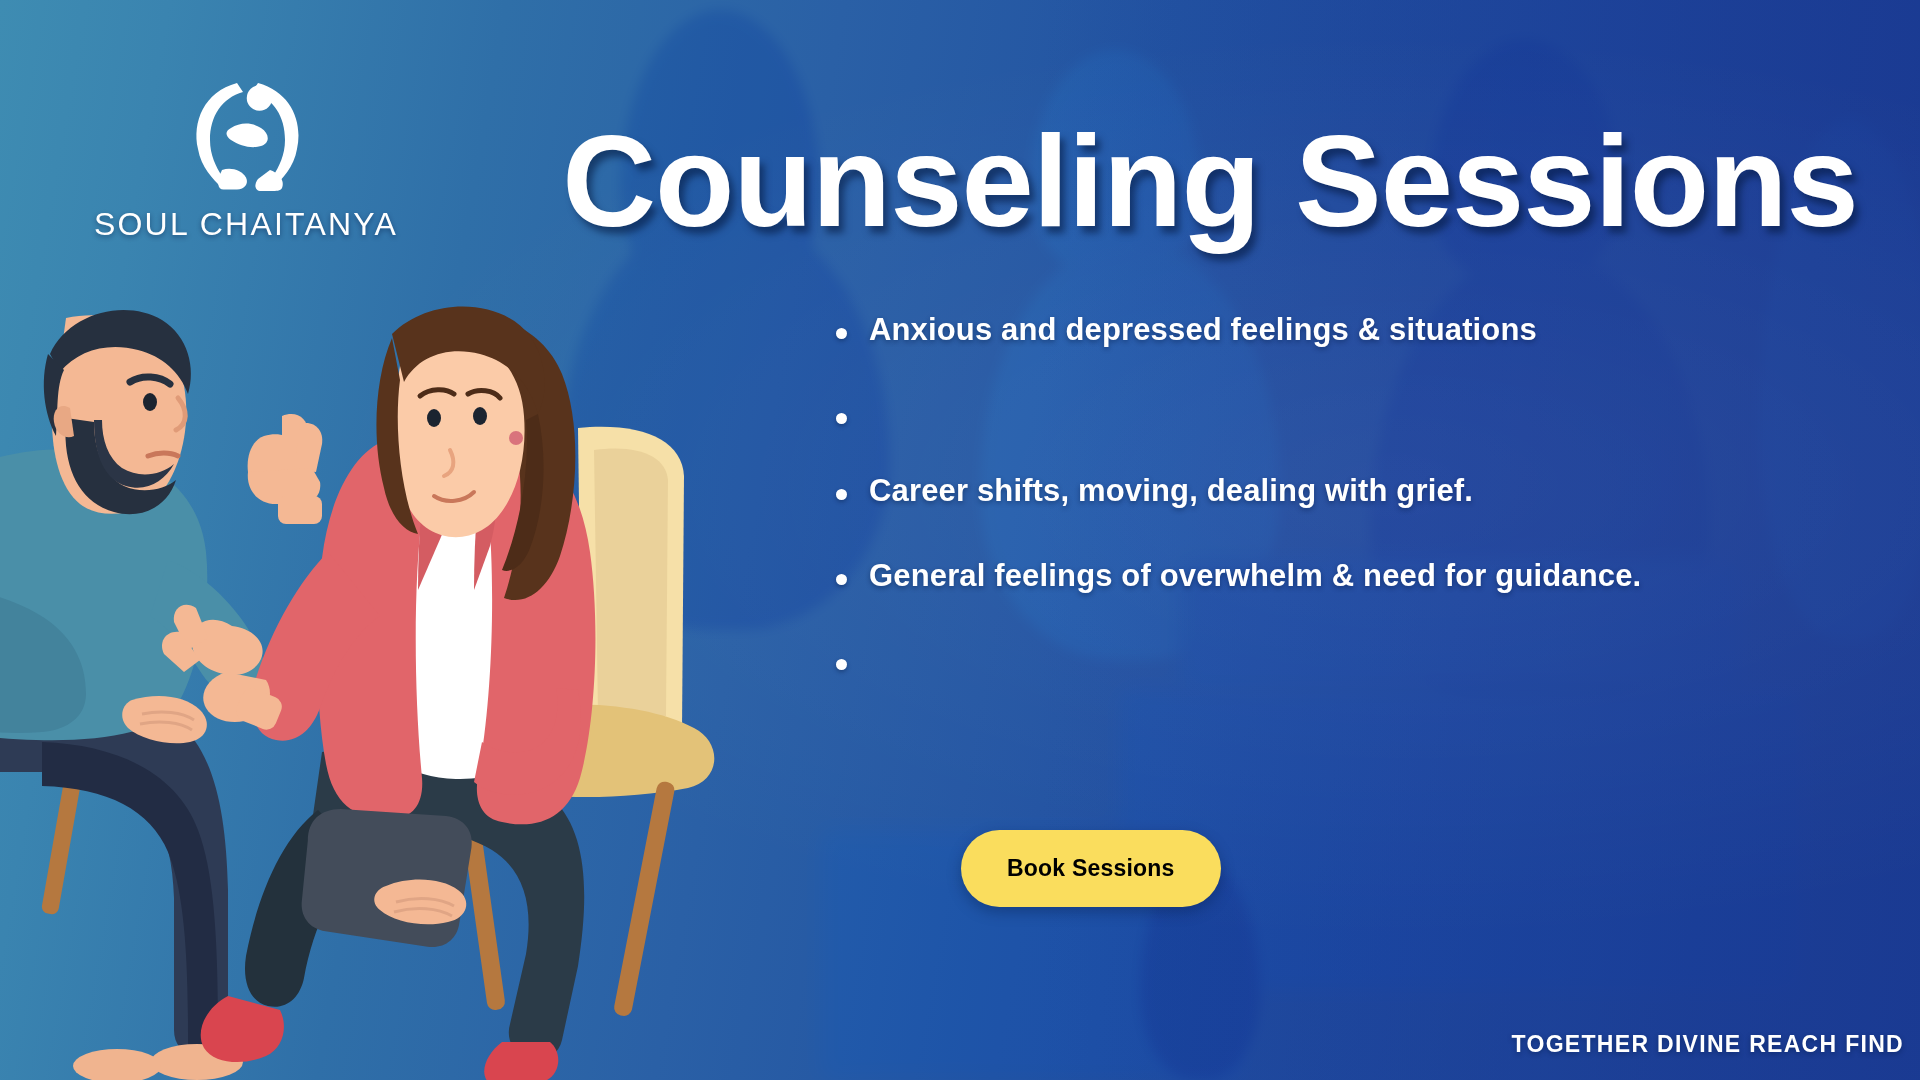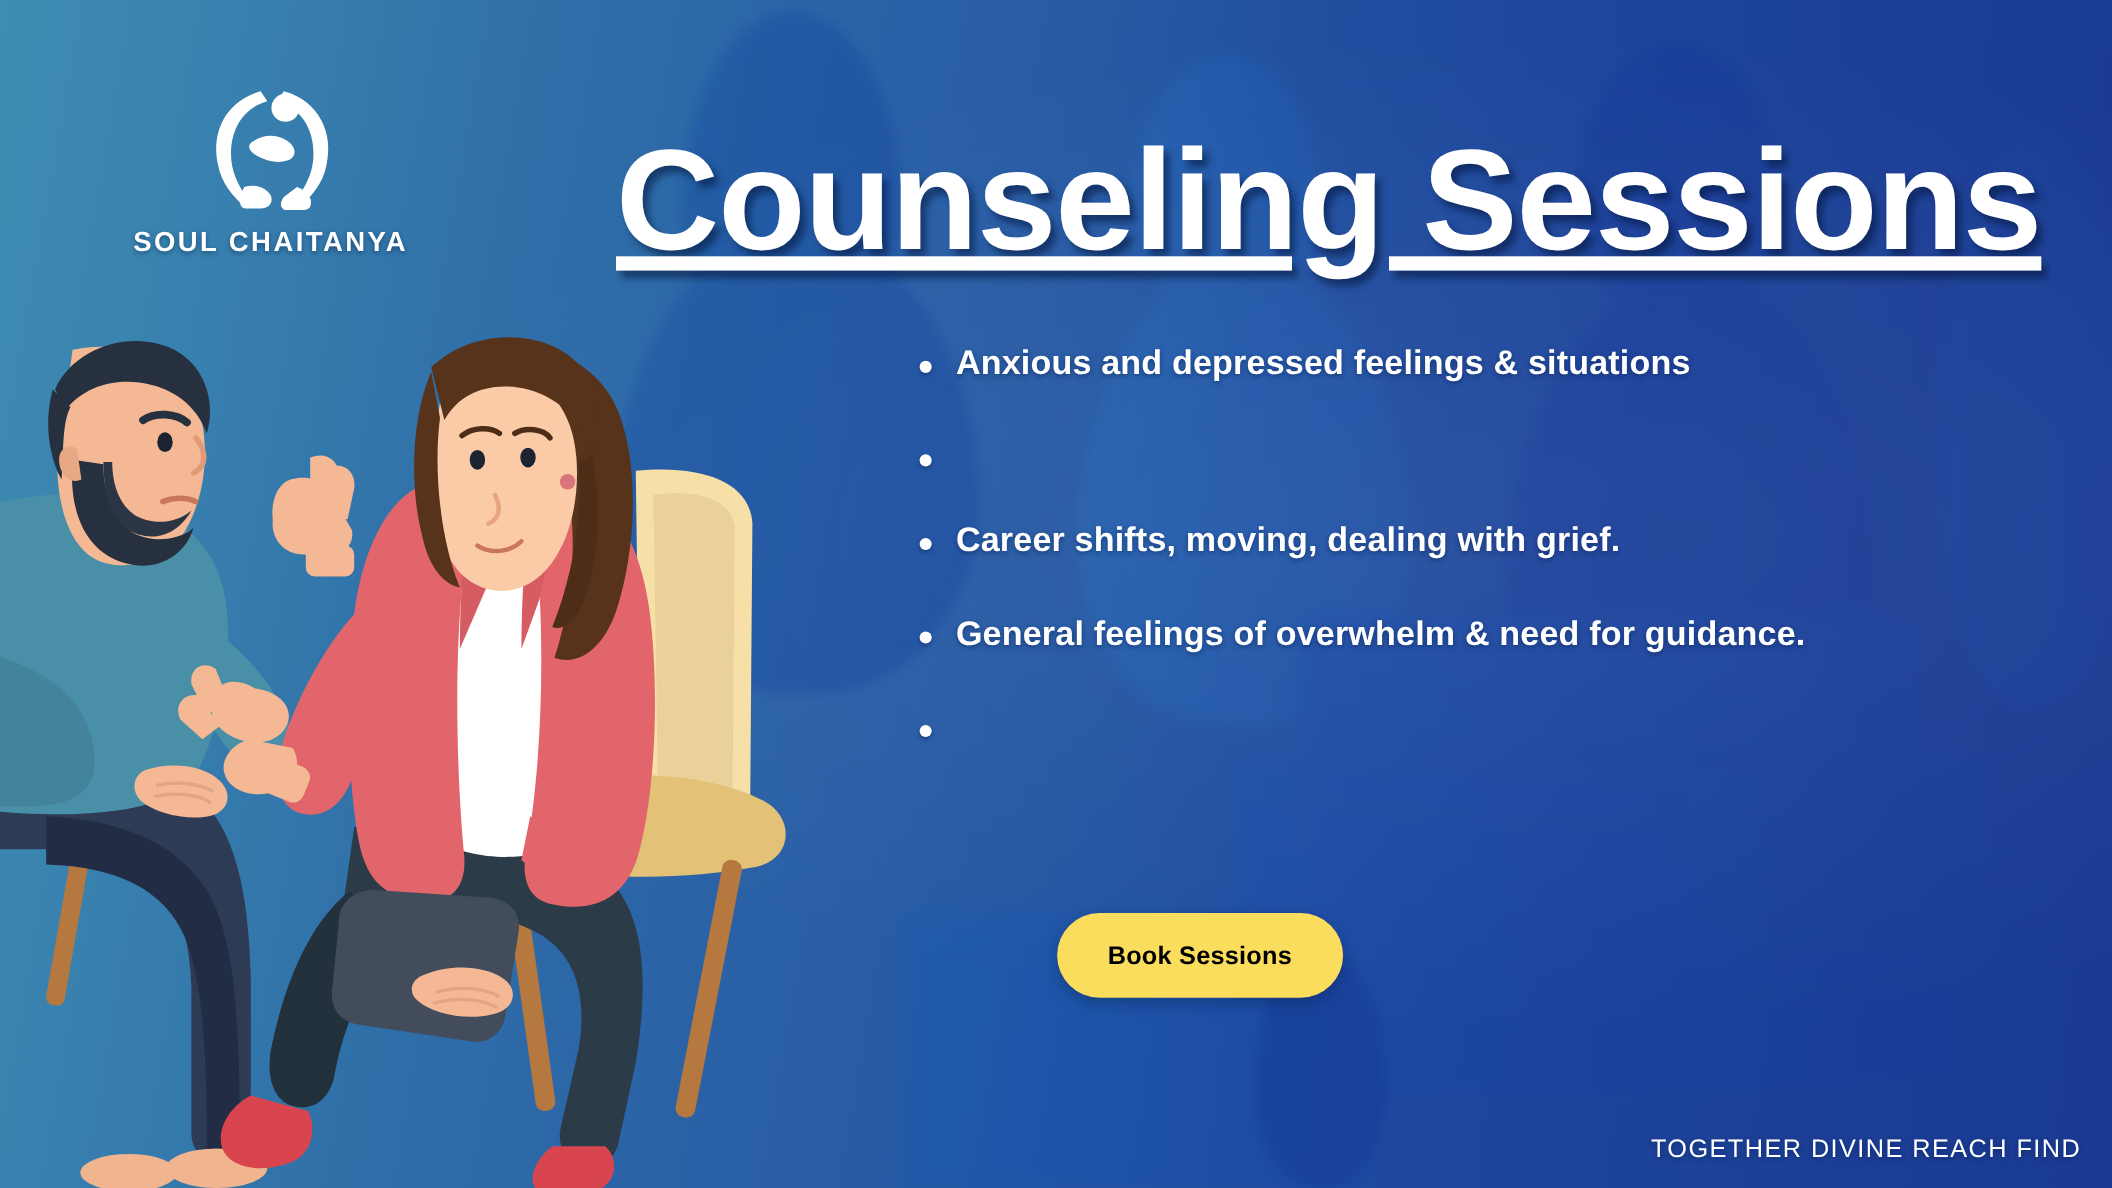--- a/index.html
+++ b/index.html
@@ -19,33 +19,32 @@
   .slab{position:absolute;background:#3f7fbb;filter:blur(10px);}
 
   .vignette{position:absolute;inset:0;background:radial-gradient(ellipse at 72% 45%, rgba(255,255,255,.06) 0%, rgba(10,40,100,0) 55%);}
   .right-wash{position:absolute;right:0;top:0;width:46%;height:100%;
     background:linear-gradient(90deg, rgba(30,70,155,0) 0%, rgba(28,64,150,.55) 60%, rgba(26,58,146,.75) 100%);}
 
   
   .logo{position:absolute;left:86px;top:62px;width:320px;text-align:center;}
   .logo-mark{width:150px;height:150px;margin:0 auto;display:block;}
   .logo-name{
-    margin-top:-6px;color:#ffffff;font-weight:bold;font-size:25px;
+    margin-top:-6px;color:#ffffff;font-weight:normal;font-size:32px;
     letter-spacing:2.2px;text-shadow:0 2px 5px rgba(0,20,60,.45);
   }
 
   
   .headline{
     position:absolute;left:560px;top:116px;width:1300px;
-    text-align:left;color:#ffffff;
+    text-align:center;color:#ffffff;
     font-size:130px;line-height:1.0;font-weight:bold;
     letter-spacing:-1px;
     text-shadow:5px 7px 7px rgba(4,22,58,.55);
     white-space:nowrap;
-    text-decoration:underline;
   }
 
   
   .bullets{position:absolute;left:836px;top:312px;width:1010px;}
   .bullet{
     display:flex;align-items:flex-start;gap:22px;
     margin-bottom:49px;
     color:#ffffff;font-size:31px;font-weight:bold;
     letter-spacing:.15px;
     text-shadow:0 2px 5px rgba(5,25,65,.45);
@@ -61,22 +60,22 @@
     border:none;border-radius:60px;
     color:#000000;font-size:23px;font-weight:bold;
     font-family:"Liberation Sans", sans-serif;
     cursor:pointer;
     box-shadow:0 5px 14px rgba(5,25,65,.35);
     letter-spacing:.2px;
   }
 
   
   .tagline{
-    position:absolute;right:28px;bottom:22px;
-    color:#ffffff;font-size:23px;font-weight:normal;letter-spacing:1.3px;
+    position:absolute;right:16px;bottom:22px;
+    color:#ffffff;font-size:23px;font-weight:bold;letter-spacing:1.3px;
     text-shadow:0 2px 5px rgba(5,25,65,.45);
   }
 
   
   .illustration{position:absolute;left:-18px;bottom:0;width:860px;height:790px;}
 </style>
 </head>
 <body>
 
 <div class="banner">

